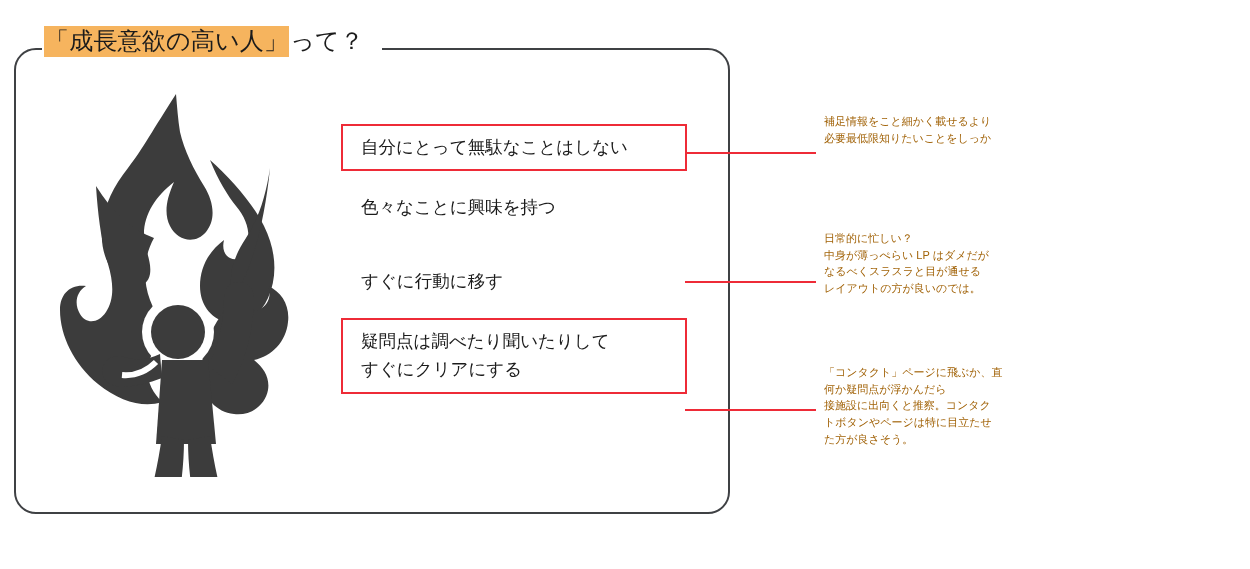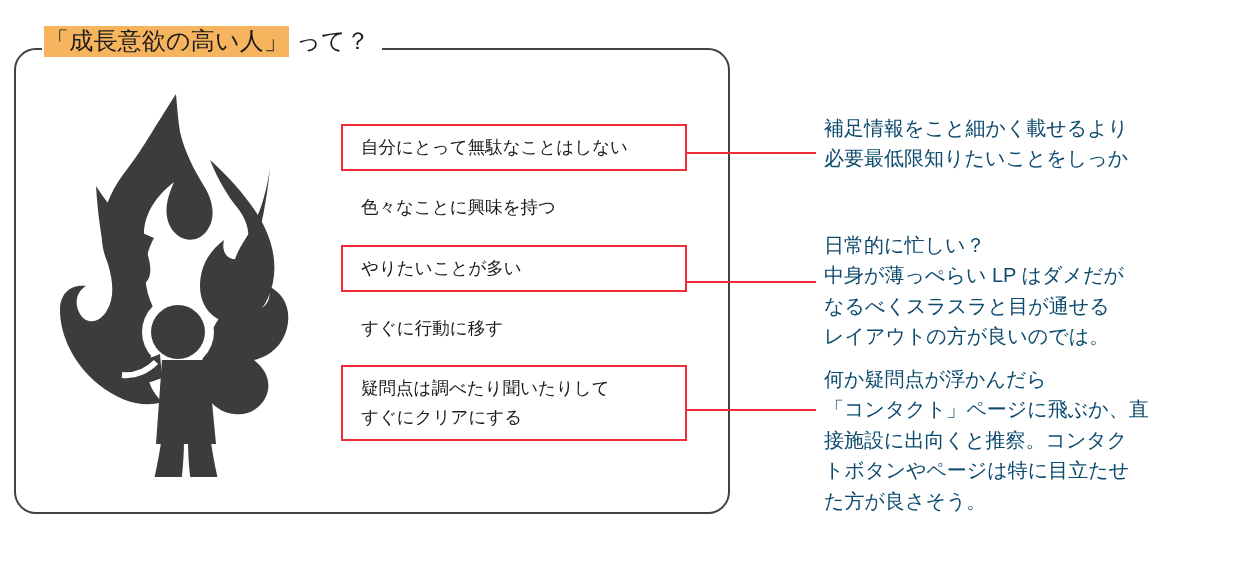--- a/index.html
+++ b/index.html
@@ -53,21 +53,21 @@
     letter-spacing: .2px;
     text-align: center;
   }
   .legend-hl {
     background: #f6b45e;
     padding: 1px 1px 2px 1px;
     line-height: 1.18;
   }
   .legend-tail {
     line-height: 1.18;
-    padding-left: 7px;
+    padding-left: 1px;
   }
 
   
   #flame-icon {
     position: absolute;
     left: 58px;
     top: 92px;
     width: 250px;
     height: 385px;
   }
@@ -101,22 +101,22 @@
   
   .connector {
     position: absolute;
     height: 2.2px;
     background: #ee2b37;
   }
 
   
   .annotation {
     position: absolute;
-    color: #0c4a6e;
-    font-size: 20px;
+    color: #a16207;
+    font-size: 11px;
     line-height: 1.52;
     white-space: nowrap;
   }
   .annotation .ann-line { display: block; }
 </style>
 </head>
 <body>
 
 <div id="frame-wrap">
   <div id="frame-box"></div>
@@ -184,23 +184,20 @@
   <div class="trait boxed">
     <span class="trait-text">自分にとって無駄なことはしない</span>
   </div>
   <div class="trait-gap"></div>
 
   <div class="trait plain">
     <span class="trait-text">色々なことに興味を持つ</span>
   </div>
   <div class="trait-gap"></div>
 
-  <div class="trait boxed">
-    <span class="trait-text">やりたいことが多い</span>
-  </div>
   <div class="trait-gap"></div>
 
   <div class="trait plain">
     <span class="trait-text">すぐに行動に移す</span>
   </div>
   <div class="trait-gap"></div>
 
   <div class="trait boxed">
     <span class="trait-text">疑問点は調べたり聞いたりして</span>
     <span class="trait-text">すぐにクリアにする</span>
@@ -218,18 +215,18 @@
 </div>
 
 <div class="annotation" style="left:824px; top:230px;">
   <span class="ann-line">日常的に忙しい？</span>
   <span class="ann-line">中身が薄っぺらい LP はダメだが</span>
   <span class="ann-line">なるべくスラスラと目が通せる</span>
   <span class="ann-line">レイアウトの方が良いのでは。</span>
 </div>
 
 <div class="annotation" style="left:824px; top:364px;">
+  <span class="ann-line">「コンタクト」ページに飛ぶか、直</span>
   <span class="ann-line">何か疑問点が浮かんだら</span>
-  <span class="ann-line">「コンタクト」ページに飛ぶか、直</span>
   <span class="ann-line">接施設に出向くと推察。コンタク</span>
   <span class="ann-line">トボタンやページは特に目立たせ</span>
   <span class="ann-line">た方が良さそう。</span>
 </div>
 
 </body></html>

